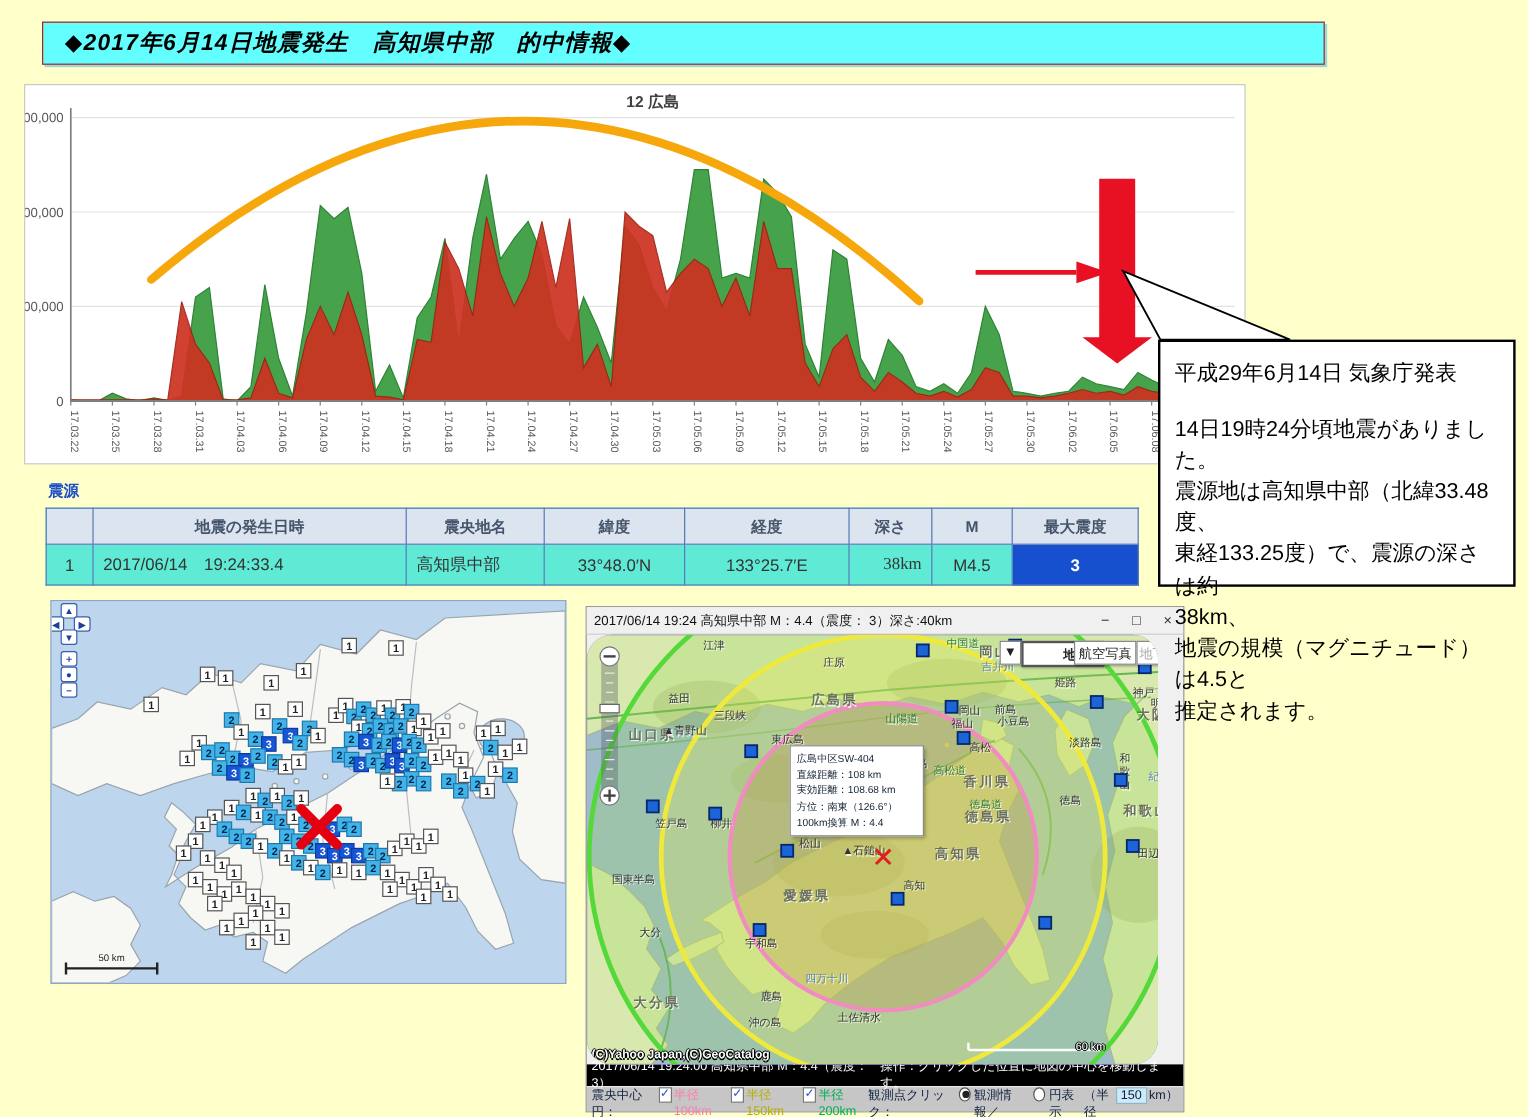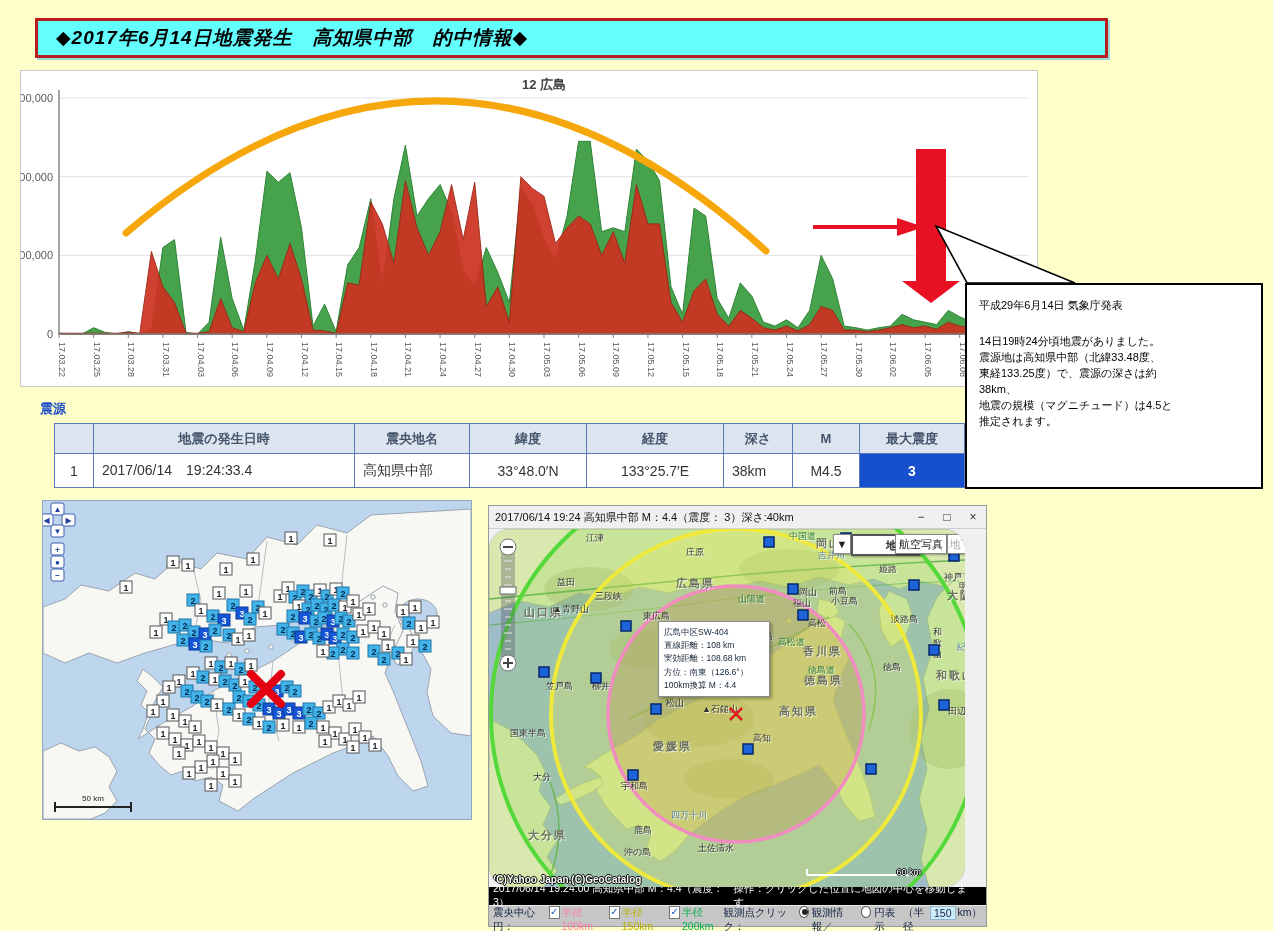--- a/index.html
+++ b/index.html
@@ -1,40 +1,40 @@
 <!DOCTYPE html>
 <html><head>
 <meta charset="utf-8">
 <style>
   html,body{margin:0;padding:0;}
   body{width:1273px;height:931px;background:#ffffca;font-family:"Liberation Sans","DejaVu Sans",sans-serif;overflow:hidden;}
   .abs{position:absolute;}
   #stage{position:relative;width:1273px;height:931px;background:#ffffca;}
 
   
-  #banner{left:35px;top:18px;width:1049px;height:34px;background:#63ffff;border:3px solid #b91c1c;
+  #banner{left:35px;top:18px;width:1049px;height:34px;background:#63ffff;border:1px solid #b91c1c;
           display:flex;align-items:center;padding-left:18px;box-shadow:2px 2px 0 #9adada;}
   #banner .t{font-size:19px;font-weight:bold;font-style:italic;color:#000;letter-spacing:1px;}
 
   
   #chart-panel{left:20px;top:70px;width:1016px;height:315px;background:#fff;border:1px solid #c9c9c9;}
 
   
   #callout{left:965px;top:283px;width:270px;height:176px;background:#fff;border:2px solid #000;
-           padding:13px 12px;font-size:11px;color:#000;line-height:1.45;z-index:6;}
+           padding:13px 12px;font-size:18px;color:#000;line-height:1.45;z-index:6;}
   #callout .hd{margin-bottom:20px;}
   #wedge{left:928px;top:220px;width:160px;height:68px;z-index:7;pointer-events:none;}
 
   
   #tbl-label{left:40px;top:400px;font-size:13px;font-weight:bold;color:#1d4ec8;}
-  #quake-table{left:38px;top:423px;border-collapse:collapse;background:#ffffff;font-size:14px;color:#333;margin-left:16px;}
+  #quake-table{left:38px;top:423px;border-collapse:collapse;background:#5eead4;font-size:14px;color:#333;}
   #quake-table th,#quake-table td{border:1px solid #5b79b8;}
   #quake-table th{background:#dce4f0;color:#44546a;font-weight:600;font-size:13px;height:29px;padding:0 6px;}
   #quake-table td{height:33px;padding:0 8px;}
-  td.c{text-align:center;} td.r{} td.l{text-align:left;}
+  td.c{text-align:center;} td.r{text-align:right;font-family:Liberation Serif, serif;} td.l{text-align:left;}
   td.shindo{background:#1650ce;color:#fff;text-align:center;font-weight:bold;}
 
   
   #left-map{left:42px;top:500px;width:428px;height:318px;background:#bdd6ee;border:1px solid #8fa8c0;overflow:hidden;}
 
   
   #right-map{left:488px;top:505px;width:497px;height:420px;background:#f0f0f0;border:1px solid #9a9a9a;}
   #rm-titlebar{height:22px;background:#f0f0f0;border-bottom:1px solid #cfcfcf;display:flex;align-items:center;font-size:11px;color:#111;padding-left:6px;}
   #rm-titlebar .winbtns{margin-left:auto;display:flex;}
   .winbtn{width:26px;height:20px;display:flex;align-items:center;justify-content:center;font-size:12px;color:#333;}

